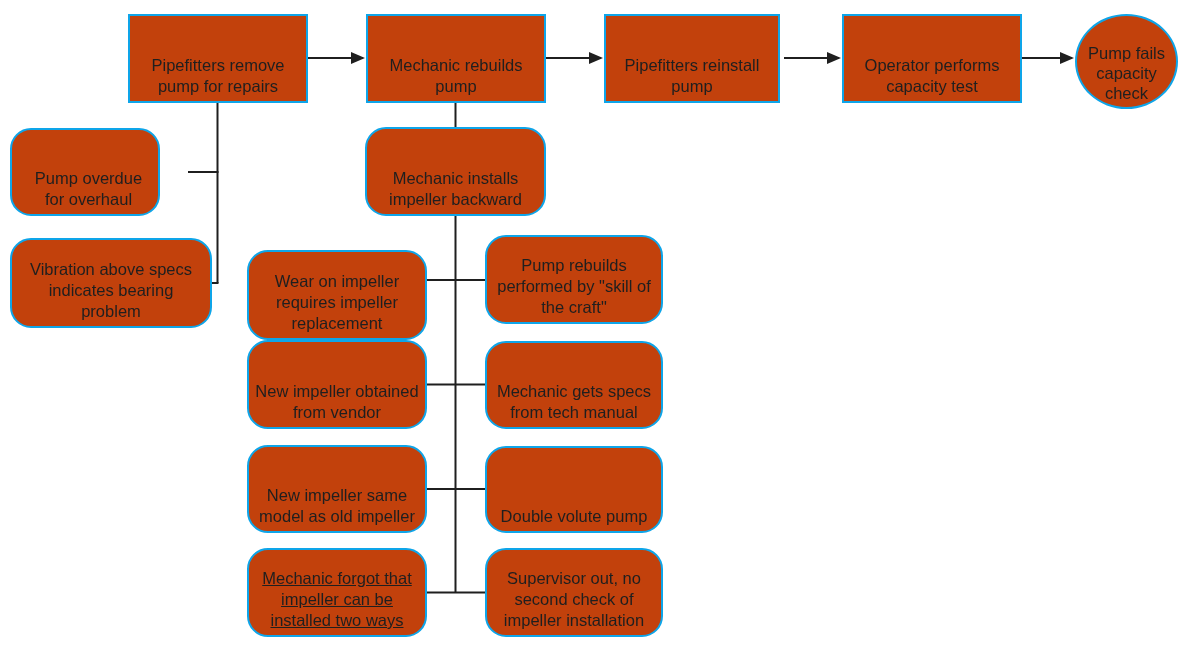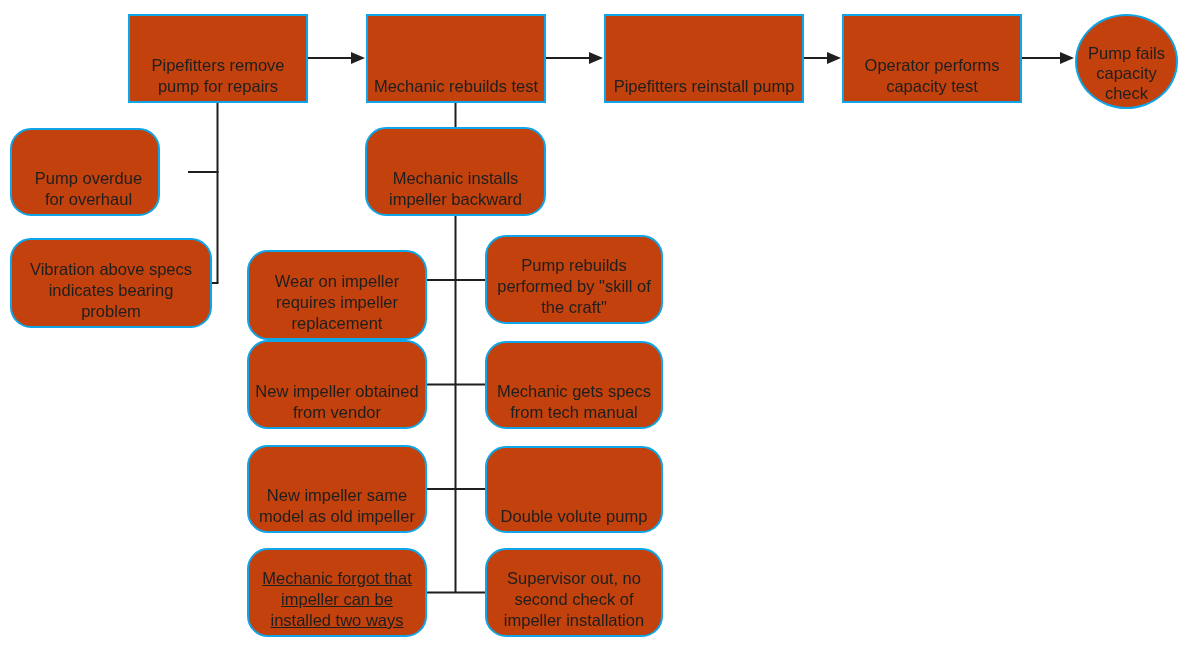--- a/index.html
+++ b/index.html
@@ -72,23 +72,23 @@
     <line x1="426" y1="280" x2="486" y2="280" stroke="#1f1f1f" stroke-width="2"></line>
     <line x1="426" y1="384.5" x2="486" y2="384.5" stroke="#1f1f1f" stroke-width="2"></line>
     <line x1="426" y1="489" x2="486" y2="489" stroke="#1f1f1f" stroke-width="2"></line>
     <line x1="426" y1="592.5" x2="486" y2="592.5" stroke="#1f1f1f" stroke-width="2"></line>
   </svg>
 
   <div class="node rect" style="left:128px; top:14px; width:180px; height:89px;">
     <span class="label">Pipefitters remove pump for repairs</span>
   </div>
   <div class="node rect" style="left:366px; top:14px; width:180px; height:89px;">
-    <span class="label">Mechanic rebuilds test</span>
+    <span class="label">Mechanic rebuilds pump</span>
   </div>
-  <div class="node rect" style="left:604px; top:14px; width:200px; height:89px;">
+  <div class="node rect" style="left:604px; top:14px; width:176px; height:89px;">
     <span class="label">Pipefitters reinstall pump</span>
   </div>
   <div class="node rect" style="left:842px; top:14px; width:180px; height:89px;">
     <span class="label">Operator performs capacity test</span>
   </div>
   <div class="node circle" style="left:1075px; top:14px; width:103px; height:95px;">
     <span class="label">Pump fails capacity check</span>
   </div>
 
   <div class="node rounded" style="left:10px; top:128px; width:150px; height:88px;padding-left:12px;">

